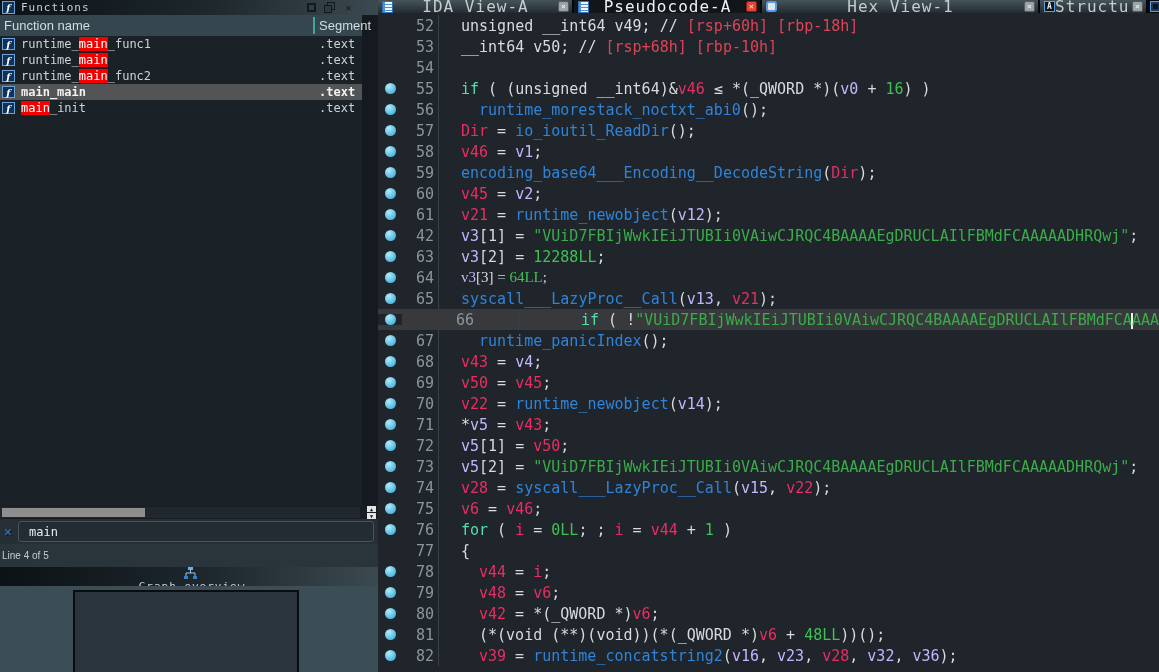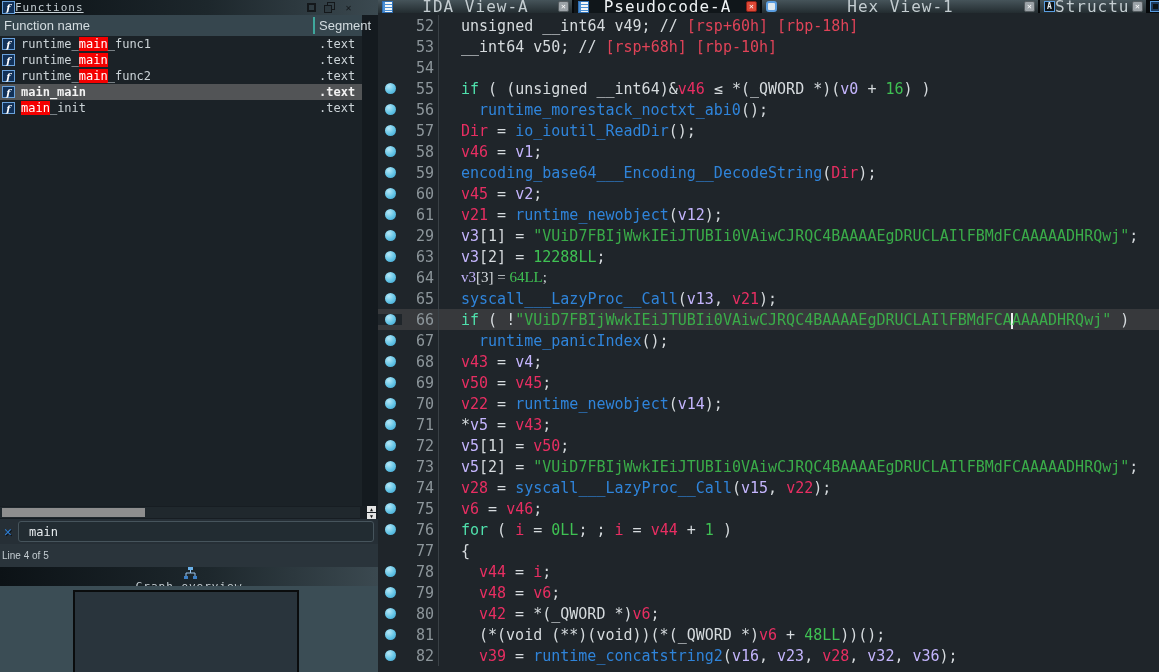--- a/index.html
+++ b/index.html
@@ -6,21 +6,21 @@
   html,body { width:1159px; height:672px; overflow:hidden; background:#10161a;
     font-family:"DejaVu Sans Mono", monospace; user-select:none; }
   #app { display:flex; width:1159px; height:672px; }
 
   
   #left-panel { width:378px; height:672px; display:flex; flex-direction:column;
     background:#141a1f; flex:none; }
   .titlebar { height:15px; flex:none; display:flex; align-items:center;
     background:linear-gradient(90deg,#0c1216 0%,#1d272c 55%,#3b4950 100%);
     color:#c7d0d5; font-size:11px; }
-  .titlebar .tb-title { letter-spacing:1px;text-decoration:underline; }
+  .titlebar .tb-title { margin-left:6px; letter-spacing:1px; }
   .win-btns { margin-left:auto; display:flex; align-items:center; gap:8px; margin-right:24px; }
   .wb { width:11px; height:11px; display:flex; align-items:center; justify-content:center;
     color:#14181b; font-size:10px; font-weight:bold; cursor:pointer; }
   .wb-max { width:9px; height:9px; border:2px solid #14181b; }
   .wb-float { position:relative; width:11px; height:11px; }
   .wb-float::before { content:""; position:absolute; right:0; top:0; width:6px; height:6px; border:1.5px solid #14181b; }
   .wb-float::after { content:""; position:absolute; left:0; bottom:0; width:6px; height:6px; border:1.5px solid #14181b; background:#2e3a40; }
   .f-icon { width:13px; height:13px; margin-left:2px; flex:none;
     background:#123158; border:1px solid #6aa2dc; color:#fff;
     font-family:"DejaVu Serif", serif; font-style:italic; font-weight:bold; font-size:10px;
@@ -78,21 +78,21 @@
     background-image:repeating-linear-gradient(#f2f6f8 0 2px,#4b8fd4 2px 3px); }
   .hex-icon { width:11px; height:11px; margin-left:4px; flex:none; border-radius:3px;
     border:2px solid #5a9de0; background:#dfe8ee; }
   .struct-icon { width:11px; height:11px; margin-left:4px; flex:none; background:#0c1216;
     border:1px solid #5a9de0; color:#e8eef2; font-size:8px; line-height:9px; text-align:center; font-weight:bold; }
   .partial-icon { width:11px; height:11px; margin-left:2px; margin-top:1px; flex:none; background:#0c1216;
     border:1px solid #5a9de0; box-shadow:inset 0 0 0 2px #1d3a5e; }
 
   #code-area { flex:1; background:#1f252a; padding-top:2px; overflow:hidden; }
   .code-line { height:21px; display:flex; align-items:center; white-space:pre; }
-  .code-line.current { background:#37393c; }
+  .code-line.current { background:#37393c;gap:40px; }
   .dot-col { width:24px; flex:none; display:flex; align-items:center; justify-content:center; background:#1f252a; }
   .bp-dot { width:11px; height:11px; border-radius:50%; cursor:pointer;
     background:radial-gradient(circle at 35% 30%, #b6e8f8 0%, #62c4e6 55%, #3d9cc9 100%); }
   .line-num { width:32px; flex:none; text-align:right; color:#8d969b; font-size:15px; }
   .line-sep { width:2px; align-self:stretch; border-right:1px solid #3a4146; margin-left:3px; flex:none; }
   .line-text { font-size:15px; padding-left:4px; color:#d6dbde; cursor:text; }
   .tok-t { color:#d6dbde; } .tok-c { color:#d6dbde; }
   .tok-k { color:#4fe0ac; }
   .tok-v { color:#e82e62; }
   .tok-g { color:#c4b5fd; }
@@ -224,21 +224,21 @@
         <div class="code-line"><span class="dot-col"></span><span class="line-num">52</span><span class="line-sep"></span><span class="line-text" style="padding-left: 22px;"><span class="tok-t">unsigned __int64 v49; </span><span class="tok-c">// </span><span class="tok-r">[rsp+60h] [rbp-18h]</span></span></div>
         <div class="code-line"><span class="dot-col"></span><span class="line-num">53</span><span class="line-sep"></span><span class="line-text" style="padding-left: 22px;"><span class="tok-t">__int64 v50; </span><span class="tok-c">// </span><span class="tok-r">[rsp+68h] [rbp-10h]</span></span></div>
         <div class="code-line"><span class="dot-col"></span><span class="line-num">54</span><span class="line-sep"></span><span class="line-text" style="padding-left: 4px;"></span></div>
         <div class="code-line"><span class="dot-col"><span class="bp-dot"></span></span><span class="line-num">55</span><span class="line-sep"></span><span class="line-text" style="padding-left: 22px;"><span class="tok-k">if</span><span class="tok-t"> ( (unsigned __int64)&amp;</span><span class="tok-v">v46</span><span class="tok-t"> ≤ *(_QWORD *)(</span><span class="tok-g">v0</span><span class="tok-t"> + </span><span class="tok-n">16</span><span class="tok-t">) )</span></span></div>
         <div class="code-line"><span class="dot-col"><span class="bp-dot"></span></span><span class="line-num">56</span><span class="line-sep"></span><span class="line-text" style="padding-left: 40px; text-align: right;"><span class="tok-f">runtime_morestack_noctxt_abi0</span><span class="tok-t">();</span></span></div>
         <div class="code-line"><span class="dot-col"><span class="bp-dot"></span></span><span class="line-num">57</span><span class="line-sep"></span><span class="line-text" style="padding-left: 22px;"><span class="tok-v">Dir</span><span class="tok-t"> = </span><span class="tok-f">io_ioutil_ReadDir</span><span class="tok-t">();</span></span></div>
         <div class="code-line"><span class="dot-col"><span class="bp-dot"></span></span><span class="line-num">58</span><span class="line-sep"></span><span class="line-text" style="padding-left: 22px;"><span class="tok-v">v46</span><span class="tok-t"> = </span><span class="tok-g">v1</span><span class="tok-t">;</span></span></div>
         <div class="code-line"><span class="dot-col"><span class="bp-dot"></span></span><span class="line-num">59</span><span class="line-sep"></span><span class="line-text" style="padding-left: 22px;"><span class="tok-f">encoding_base64___Encoding__DecodeString</span><span class="tok-t">(</span><span class="tok-v">Dir</span><span class="tok-t">);</span></span></div>
         <div class="code-line"><span class="dot-col"><span class="bp-dot"></span></span><span class="line-num">60</span><span class="line-sep"></span><span class="line-text" style="padding-left: 22px;"><span class="tok-v">v45</span><span class="tok-t"> = </span><span class="tok-g">v2</span><span class="tok-t">;</span></span></div>
         <div class="code-line"><span class="dot-col"><span class="bp-dot"></span></span><span class="line-num">61</span><span class="line-sep"></span><span class="line-text" style="padding-left: 22px;"><span class="tok-v">v21</span><span class="tok-t"> = </span><span class="tok-f">runtime_newobject</span><span class="tok-t">(</span><span class="tok-g">v12</span><span class="tok-t">);</span></span></div>
-        <div class="code-line"><span class="dot-col"><span class="bp-dot"></span></span><span class="line-num">29</span><span class="line-sep"></span><span class="line-text" style="padding-left: 22px;"><span class="tok-g">v3</span><span class="tok-t">[1] = </span><span class="tok-s">"VUiD7FBIjWwkIEiJTUBIi0VAiwCJRQC4BAAAAEgDRUCLAIlFBMdFCAAAAADHRQwj"</span><span class="tok-t">;</span></span></div>
+        <div class="code-line"><span class="dot-col"><span class="bp-dot"></span></span><span class="line-num">42</span><span class="line-sep"></span><span class="line-text" style="padding-left: 22px;"><span class="tok-g">v3</span><span class="tok-t">[1] = </span><span class="tok-s">"VUiD7FBIjWwkIEiJTUBIi0VAiwCJRQC4BAAAAEgDRUCLAIlFBMdFCAAAAADHRQwj"</span><span class="tok-t">;</span></span></div>
         <div class="code-line"><span class="dot-col"><span class="bp-dot"></span></span><span class="line-num">63</span><span class="line-sep"></span><span class="line-text" style="padding-left: 22px;"><span class="tok-g">v3</span><span class="tok-t">[2] = </span><span class="tok-n">12288LL</span><span class="tok-t">;</span></span></div>
         <div class="code-line"><span class="dot-col"><span class="bp-dot"></span></span><span class="line-num">64</span><span class="line-sep"></span><span class="line-text" style="padding-left: 22px; font-family: Liberation Serif, serif;"><span class="tok-g">v3</span><span class="tok-t">[3] = </span><span class="tok-n">64LL</span><span class="tok-t">;</span></span></div>
         <div class="code-line"><span class="dot-col"><span class="bp-dot"></span></span><span class="line-num">65</span><span class="line-sep"></span><span class="line-text" style="padding-left: 22px;"><span class="tok-f">syscall___LazyProc__Call</span><span class="tok-t">(</span><span class="tok-g">v13</span><span class="tok-t">, </span><span class="tok-v">v21</span><span class="tok-t">);</span></span></div>
         <div class="code-line current"><span class="dot-col"><span class="bp-dot"></span></span><span class="line-num">66</span><span class="line-sep"></span><span class="line-text" style="padding-left: 22px;"><span class="tok-k">if</span><span class="tok-t"> ( !</span><span class="tok-s">"VUiD7FBIjWwkIEiJTUBIi0VAiwCJRQC4BAAAAEgDRUCLAIlFBMdFCA</span><span class="caret"></span><span class="tok-s">AAAADHRQwj"</span><span class="tok-t"> )</span></span></div>
         <div class="code-line"><span class="dot-col"><span class="bp-dot"></span></span><span class="line-num">67</span><span class="line-sep"></span><span class="line-text" style="padding-left: 40px;"><span class="tok-f">runtime_panicIndex</span><span class="tok-t">();</span></span></div>
         <div class="code-line"><span class="dot-col"><span class="bp-dot"></span></span><span class="line-num">68</span><span class="line-sep"></span><span class="line-text" style="padding-left: 22px;"><span class="tok-v">v43</span><span class="tok-t"> = </span><span class="tok-g">v4</span><span class="tok-t">;</span></span></div>
         <div class="code-line"><span class="dot-col"><span class="bp-dot"></span></span><span class="line-num">69</span><span class="line-sep"></span><span class="line-text" style="padding-left: 22px;"><span class="tok-v">v50</span><span class="tok-t"> = </span><span class="tok-v">v45</span><span class="tok-t">;</span></span></div>
         <div class="code-line"><span class="dot-col"><span class="bp-dot"></span></span><span class="line-num">70</span><span class="line-sep"></span><span class="line-text" style="padding-left: 22px;"><span class="tok-v">v22</span><span class="tok-t"> = </span><span class="tok-f">runtime_newobject</span><span class="tok-t">(</span><span class="tok-g">v14</span><span class="tok-t">);</span></span></div>
         <div class="code-line"><span class="dot-col"><span class="bp-dot"></span></span><span class="line-num">71</span><span class="line-sep"></span><span class="line-text" style="padding-left: 22px;"><span class="tok-t">*</span><span class="tok-g">v5</span><span class="tok-t"> = </span><span class="tok-v">v43</span><span class="tok-t">;</span></span></div>
         <div class="code-line"><span class="dot-col"><span class="bp-dot"></span></span><span class="line-num">72</span><span class="line-sep"></span><span class="line-text" style="padding-left: 22px;"><span class="tok-g">v5</span><span class="tok-t">[1] = </span><span class="tok-v">v50</span><span class="tok-t">;</span></span></div>

